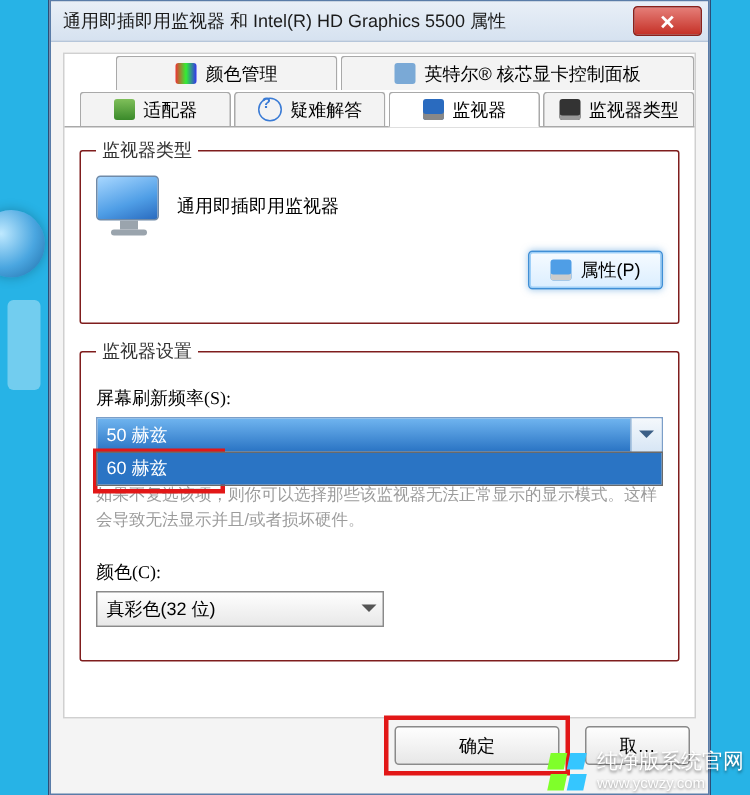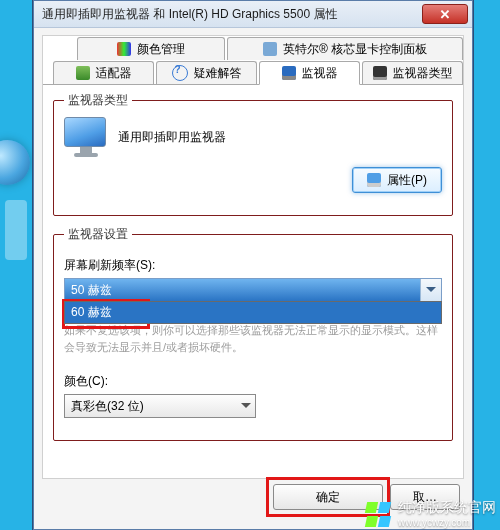--- a/index.html
+++ b/index.html
@@ -179,21 +179,21 @@
     border-color: #3f8fd6;
     background: linear-gradient(#f6fbff,#dbeeff);
     box-shadow: 0 0 0 1px #9fd0f8 inset, 0 0 5px rgba(63,143,214,.5);
     align-items: center;
   }
   .btn .bico {
     width:14px;height:14px;background:#4f9ee6;border-radius:2px;box-shadow: inset 0 -4px 0 #ccc;
   }
   .btn-row-right { text-align: right; margin-top: 10px; }
 
-  .lbl { display:block; margin: 6px 0 4px; }
+  .lbl { display:block; margin: 6px 0 4px; font-family: Liberation Serif, serif; }
 
   
   .combo {
     position: relative;
     height: 22px;
     border: 1px solid #7b9ec8;
     background: linear-gradient(#fff,#fff);
   }
   .combo .sel {
     position:absolute; left:0; right:20px; top:0; bottom:0;
@@ -245,20 +245,21 @@
     line-height:1.5;
     margin-top: 20px;
   }
 
   
   .dlg-buttons {
     position:absolute;
     right: 12px;
     bottom: 12px;
     display:flex;
+    gap: 10px;
     align-items:center;
   }
   .hl-red2 {
     border: 3px solid #e21717;
     padding: 4px;
     display:inline-flex;
   }
   .btn.big { width: 80px; justify-content:center; }
 
   

